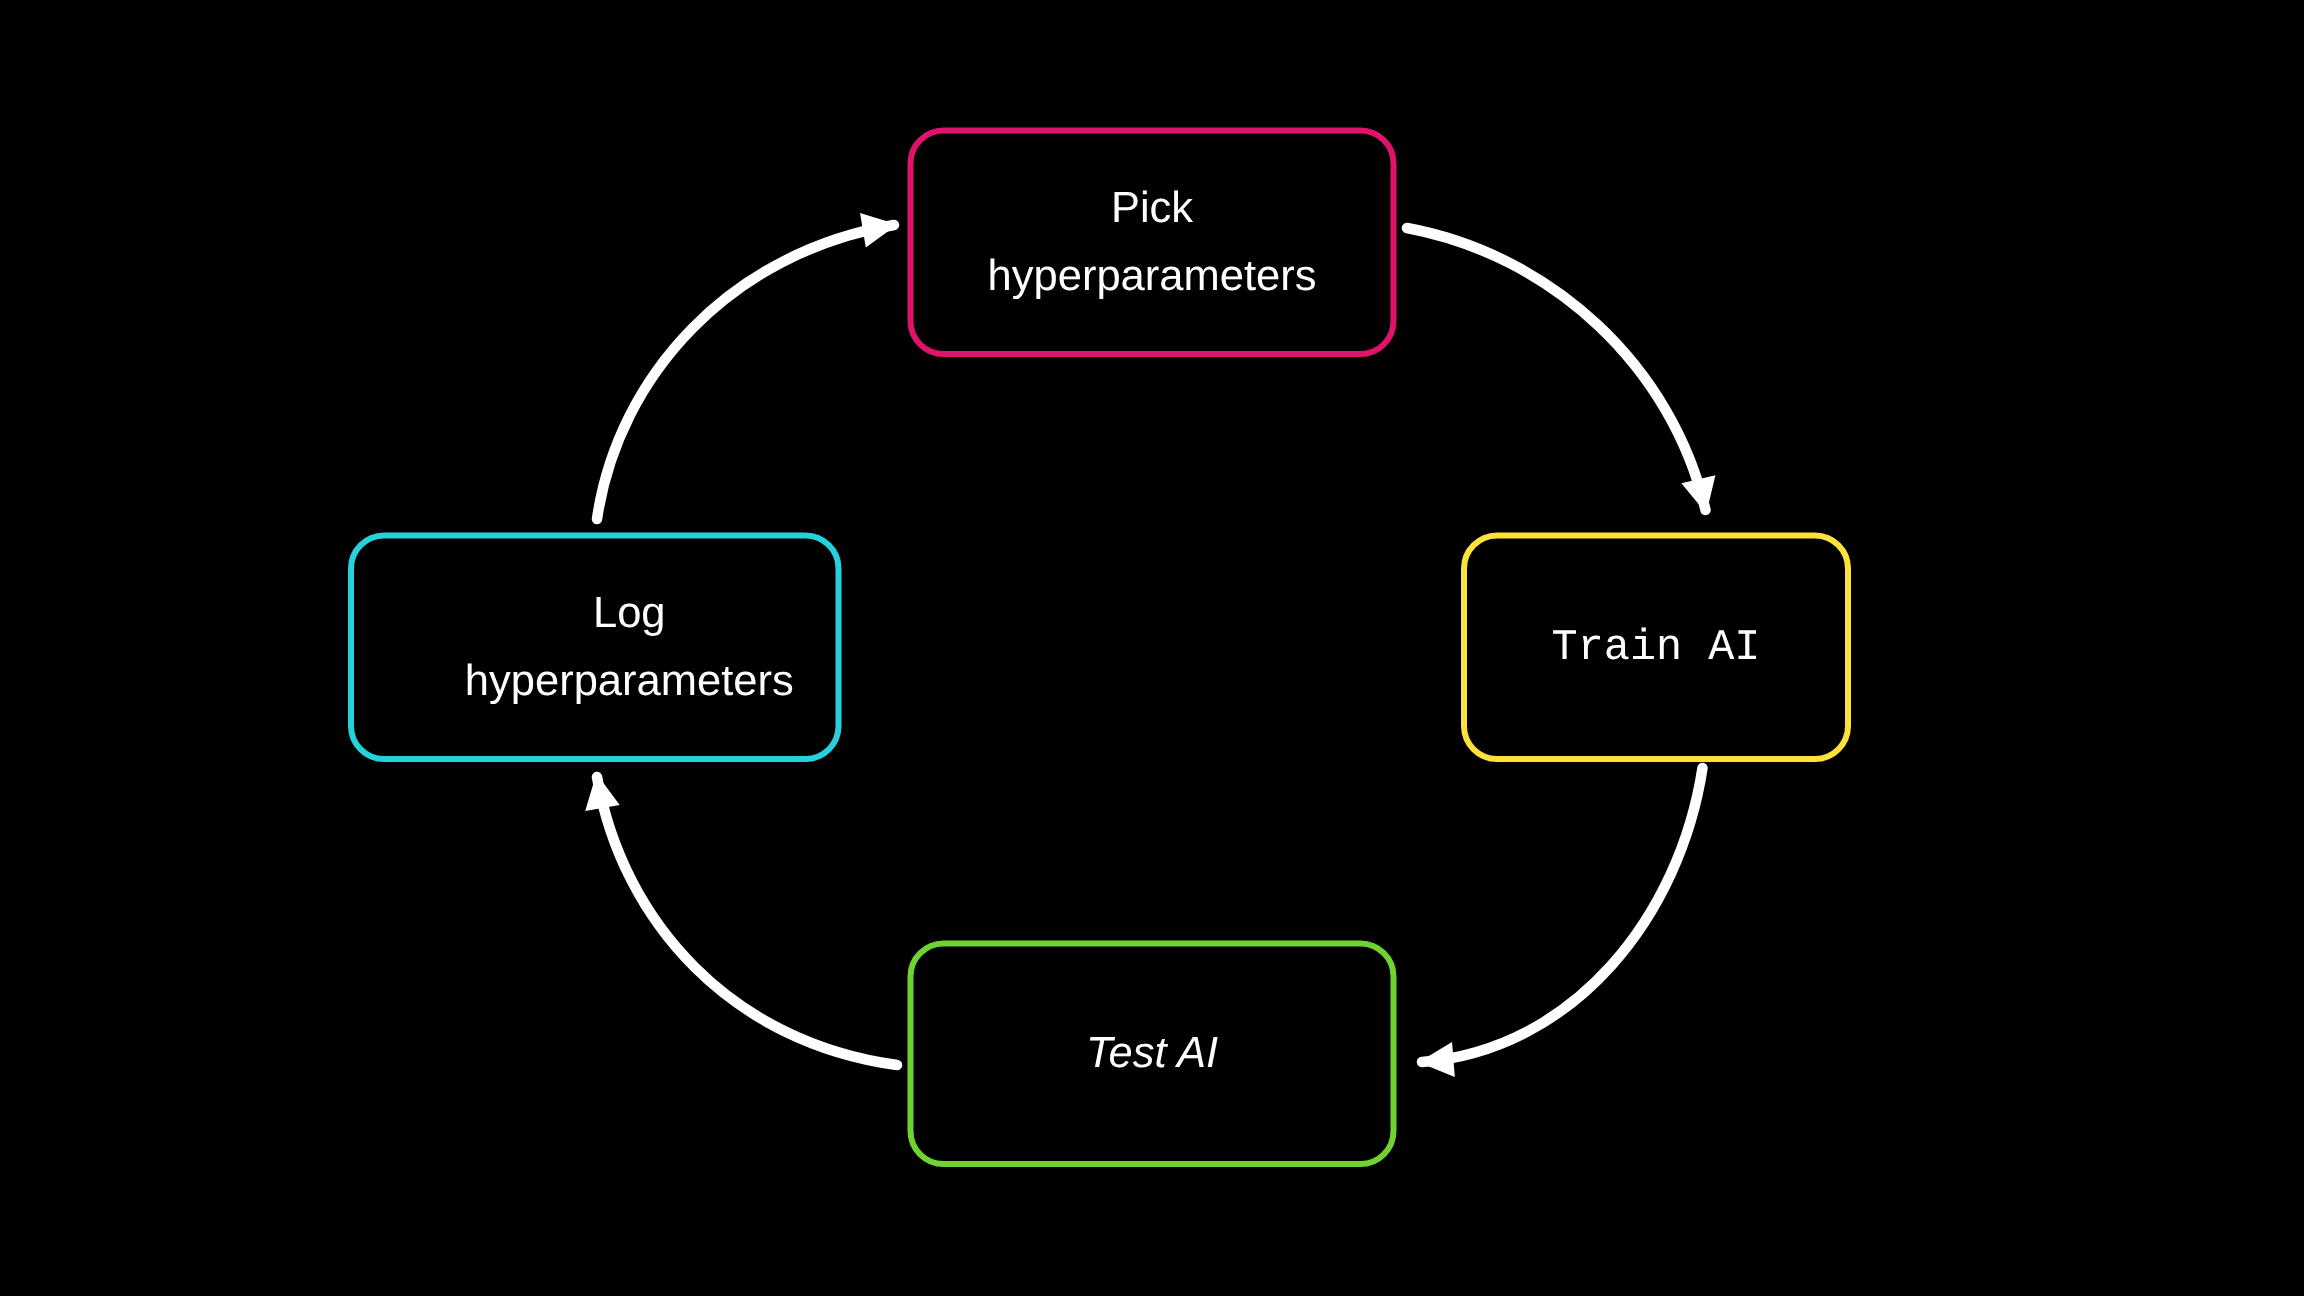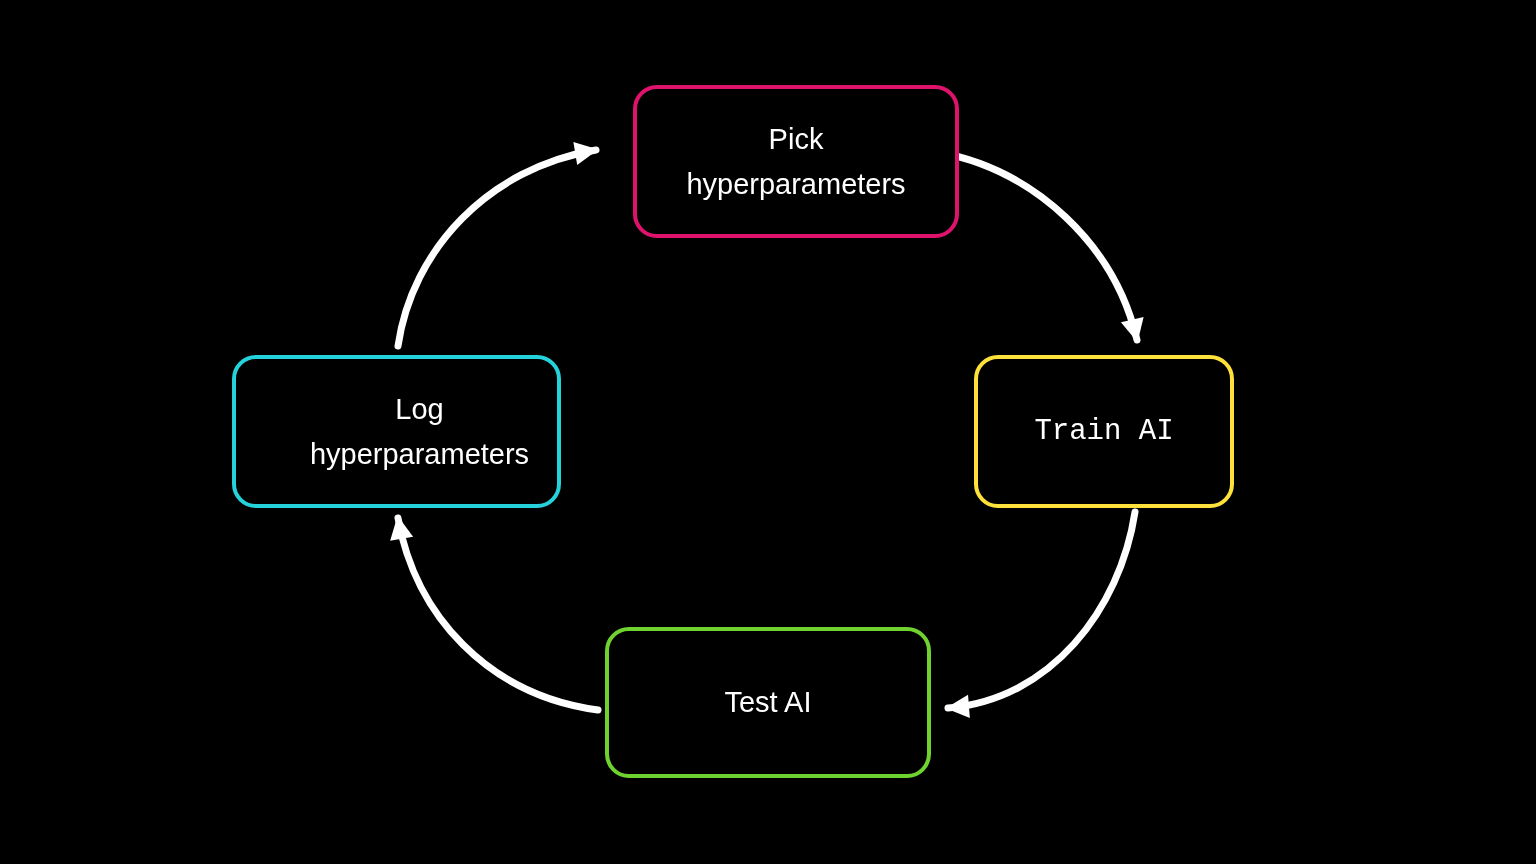--- a/index.html
+++ b/index.html
@@ -40,21 +40,21 @@
     background: #000;
     color: #fff;
     font-size: 29px;
     line-height: 45px;
     text-align: center;
   }
   .node .line {
     display: block;
     white-space: nowrap;
   }
-  #node-pick  { left: 605px; top: 85px;  width: 326px; height: 153px; margin-left: 28px; }
+  #node-pick  { left: 605px; top: 85px;  width: 326px; height: 153px; }
   #node-train { left: 974px; top: 355px; width: 260px; height: 153px; font-family: Liberation Mono, monospace; }
   #node-test  { left: 605px; top: 627px; width: 326px; height: 151px; }
   #node-log   { left: 232px; top: 355px; width: 329px; height: 153px; }
 </style>
 </head>
 <body>
 
 <div class="stage" style="background-color: rgb(0, 0, 0);">
 
   <svg class="arrow-layer" viewBox="0 0 1536 864" xmlns="http://www.w3.org/2000/svg">
@@ -75,21 +75,21 @@
 
   <div class="node" id="node-pick" style="border-color: rgb(224, 19, 108);">
     <span class="line">Pick</span>
     <span class="line">hyperparameters</span>
   </div>
 
   <div class="node" id="node-train" style="border-color: rgb(255, 225, 59);">
     <span class="line">Train AI</span>
   </div>
 
-  <div class="node" id="node-test" style="border-color: rgb(111, 210, 49);">
+  <div class="node" id="node-test" style="border-color: rgb(111, 210, 49); font-style: italic;">
     <span class="line">Test AI</span>
   </div>
 
   <div class="node" id="node-log" style="border-color: rgb(37, 210, 220); padding-left: 46px;">
     <span class="line">Log</span>
     <span class="line">hyperparameters</span>
   </div>
 
 </div>
 

